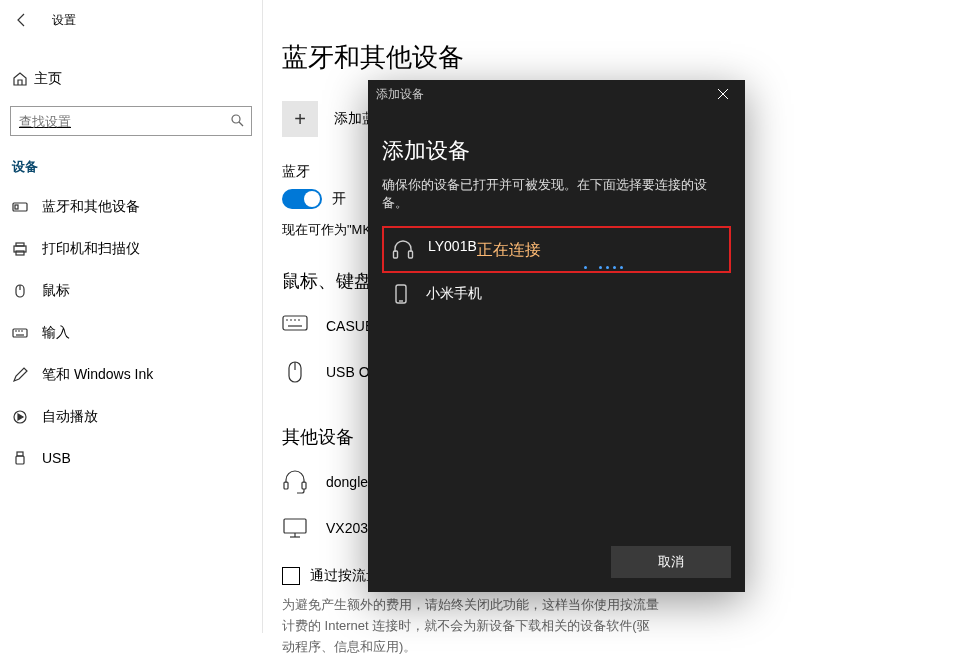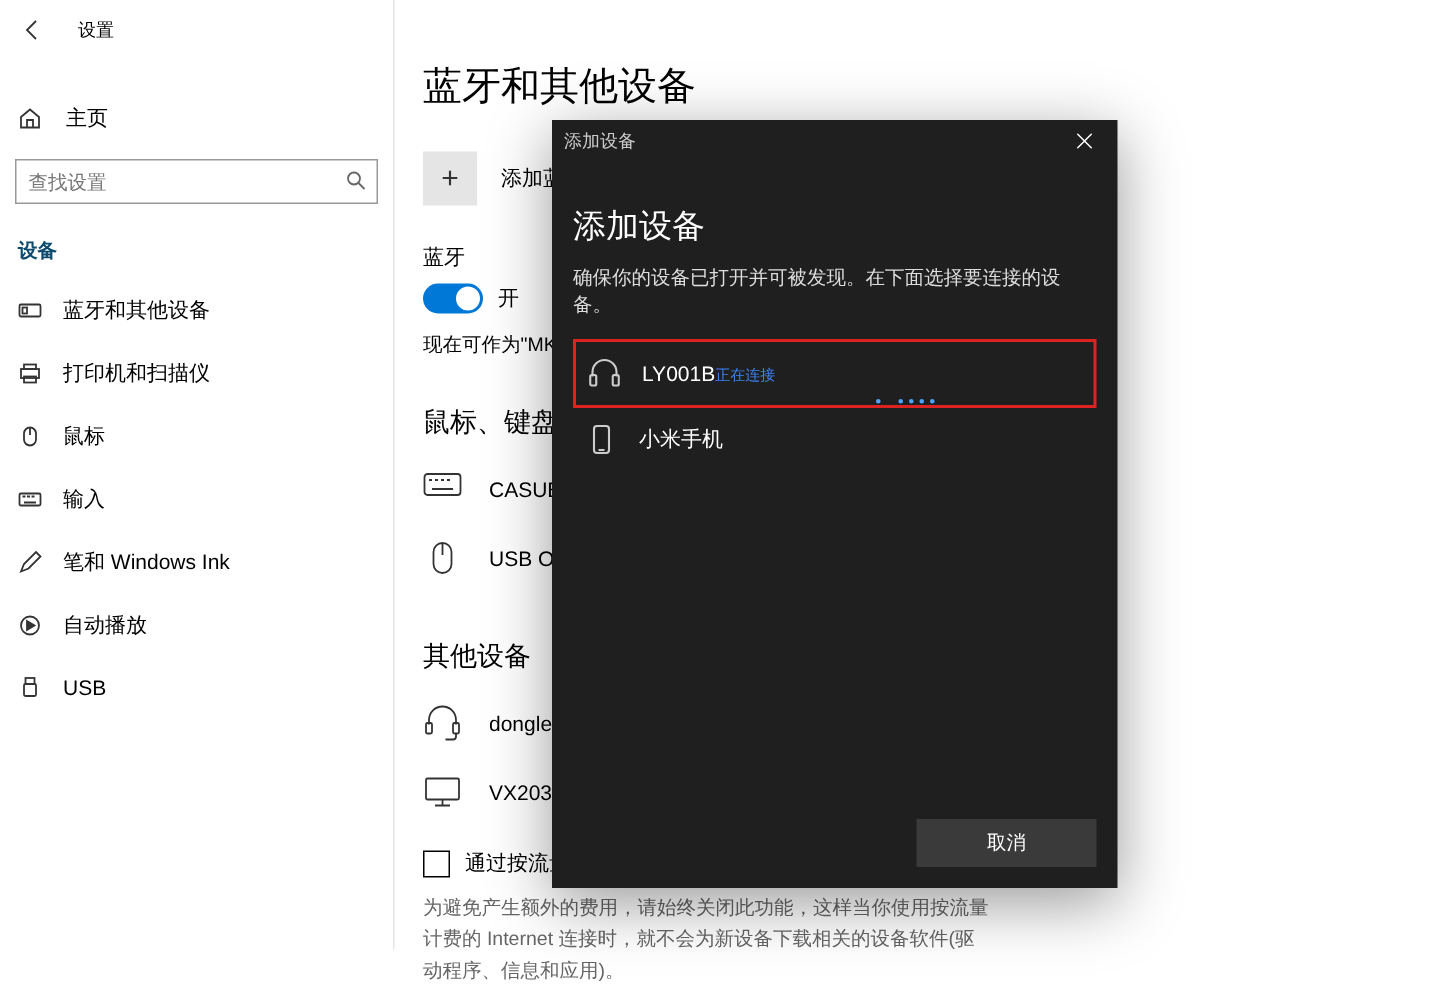--- a/index.html
+++ b/index.html
@@ -4,26 +4,26 @@
 <style>
 * { margin: 0; padding: 0; box-sizing: border-box; font-family: "Segoe UI", "Microsoft YaHei", sans-serif; }
 body { width: 954px; height: 669px; background: #ffffff; position: relative; overflow: hidden; }
 
 
 .sidebar { position: absolute; left: 0; top: 0; width: 263px; height: 633px; background: #ffffff; border-right: 1px solid #e5e5e5; }
 .sidebar-header { padding: 8px 10px; display: flex; align-items: center; gap: 18px; }
 .back-btn { width: 24px; height: 24px; display: flex; align-items: center; justify-content: center; cursor: pointer; }
 .settings-title { font-size: 12px; color: #000; }
 
-.home-row { display: flex; align-items: center; gap: 16px; padding: 10px 12px; margin-top: 20px; cursor: pointer; }
+.home-row { display: flex; align-items: center; gap: 6px; padding: 10px 12px; margin-top: 20px; cursor: pointer; }
 .home-row .icon { width: 16px; height: 16px; }
 .home-row .label { font-size: 14px; color: #000; }
 
 .search-box { margin: 8px 10px; position: relative; }
-.search-input { width: 100%; height: 30px; border: 1px solid #999; padding: 0 32px 0 8px; font-size: 13px; background: #fff; }
+.search-input { width: 100%; height: 30px; border: 1px solid #999; padding: 0 32px 0 8px; font-size: 13px; background: #fff; text-decoration: underline; }
 .search-icon-wrap { position: absolute; right: 6px; top: 50%; transform: translateY(-50%); width: 16px; height: 16px; pointer-events: none; }
 
 .section-hdr { font-size: 13px; font-weight: 600; color: #0c4a6e; padding: 14px 12px 10px; }
 
 .nav-item { display: flex; align-items: center; gap: 14px; padding: 12px 12px; cursor: pointer; font-size: 14px; color: #000; }
 .nav-item .icon { width: 16px; height: 16px; flex-shrink: 0; }
 
 
 .main { position: absolute; left: 264px; top: 0; width: 690px; height: 669px; padding: 40px 18px 0 18px; overflow: hidden; }
 .page-title { font-size: 26px; font-weight: 400; color: #000; margin-bottom: 26px; }
@@ -55,21 +55,21 @@
 .dlg-titlebar-text { font-size: 12px; color: #ccc; }
 .dlg-close { width: 28px; height: 28px; display: flex; align-items: center; justify-content: center; cursor: pointer; }
 .dlg-body { padding: 8px 14px; }
 .dlg-title { font-size: 22px; font-weight: 400; margin: 20px 0 10px; }
 .dlg-subtitle { font-size: 13px; color: #ddd; margin-bottom: 14px; }
 
 .dev-item { display: flex; align-items: center; gap: 14px; padding: 10px 8px; cursor: pointer; position: relative; }
 .dev-item .dicon { width: 22px; height: 22px; flex-shrink: 0; }
 .dev-text { display: flex; flex-direction: row; }
 .dev-name { font-size: 14px; color: #fff; }
-.dev-status { font-size: 10px; color: #3b82f6; margin-top: 2px; }
+.dev-status { font-size: 16px; color: #fdba74; margin-top: 2px; }
 .dev-highlight { border: 2px solid #d22; }
 .dots { position: absolute; left: 200px; top: 38px; display: flex; gap: 4px; }
 .dots span { width: 3px; height: 3px; background: #4aa3ff; border-radius: 50%; }
 .dots span:first-child { margin-right: 8px; }
 
 .dlg-footer { position: absolute; bottom: 14px; right: 14px; }
 .cancel-btn { width: 120px; height: 32px; background: #3a3a3a; color: #fff; border: none; font-size: 13px; cursor: pointer; }
 
 svg { display: block; }
 </style>

